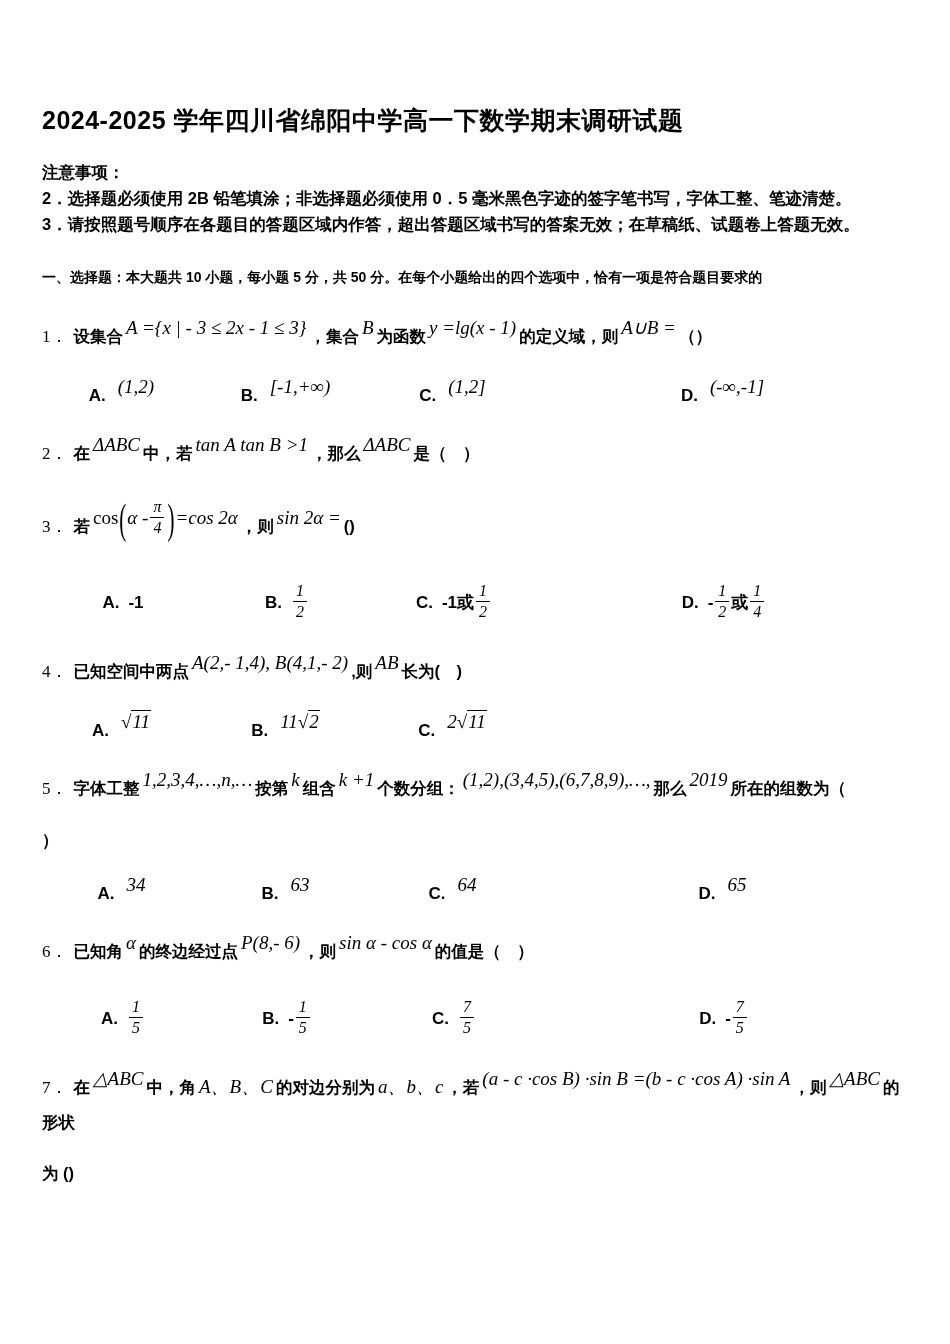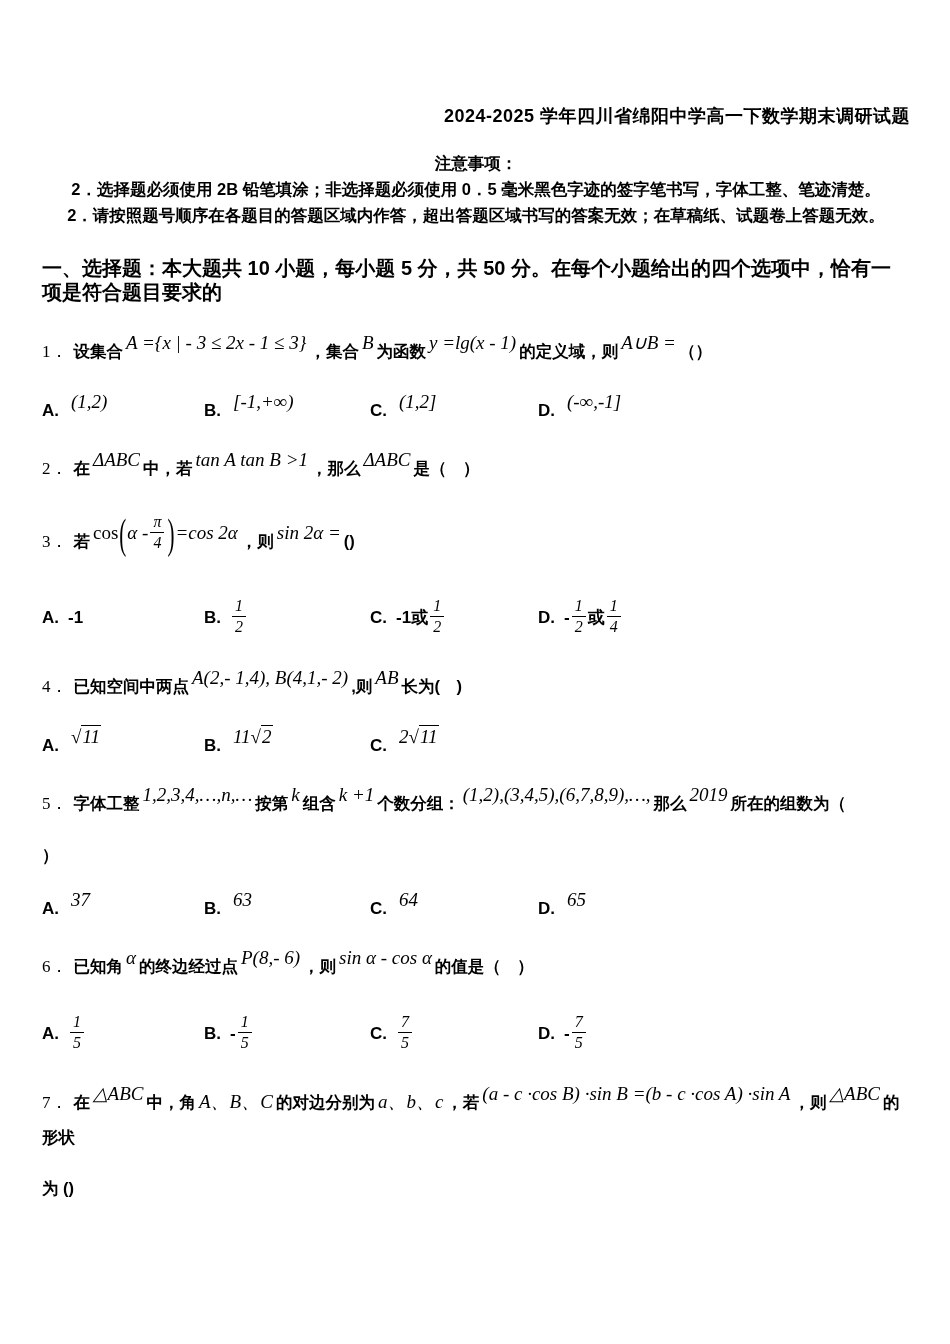--- a/index.html
+++ b/index.html
@@ -6,47 +6,47 @@
   body {
     width:950px; height:1344px;
     background:#ffffff; color:#000;
     font-family:"Liberation Sans", sans-serif;
     box-sizing:border-box;
     padding:0 40px 0 42px;
     overflow:hidden;
   }
   .title {
     padding-top:104px;
-    text-align:right;
-    font-size:18px;
+    text-align:left;
+    font-size:25px;
     font-weight:bold;
     letter-spacing:0.5px;
   }
   .notes { margin-top:22px; font-size:16.5px; font-weight:bold; line-height:26px; }
-  .notes div { white-space:nowrap;text-align:center; }
-  .section { margin-top:28px; font-size:20px; font-weight:bold; line-height:24px; }
+  .notes div { white-space:nowrap; }
+  .section { margin-top:28px; font-size:14px; font-weight:bold; line-height:24px; }
   .q { margin-top:30px; }
   .stem { line-height:34px; font-size:16.5px; font-weight:bold; }
   .cont { margin-top:22px; font-size:16.5px; font-weight:bold; line-height:24px; }
   .qnum {
     font-family:"Liberation Serif", serif;
     font-weight:normal; font-size:17px; margin-right:6px;
   }
   .cn { font-weight:bold; }
   .math {
     font-family:"Liberation Serif", serif;
     font-style:italic; font-weight:normal;
     font-size:19px;
     position:relative; top:-8px;
     margin:0 3px;
     white-space:nowrap;
   }
   .math .up { font-style:normal; }
   .opts { display:flex; align-items:baseline; margin-top:30px; font-size:17px; }
-  .opt { white-space:nowrap; }
+  .opt { white-space:nowrap;text-align:center; }
   .c1 { width:162px; } .c2 { width:166px; } .c3 { width:168px; } .c4 { flex:1; }
   .c1w { width:338px; }
   .olabel { font-weight:bold; font-family:"Liberation Sans",sans-serif; margin-right:9px; }
   .optcn { font-weight:bold; }
   .frac {
     display:inline-flex; flex-direction:column; align-items:center;
     vertical-align:middle; line-height:1.25; font-size:16px;
     font-family:"Liberation Serif",serif; font-style:italic;
     position:relative; top:-2px; margin:0 2px;
   }
@@ -62,21 +62,21 @@
   .stem-tall { line-height:50px; }
 </style>
 </head>
 <body>
 
 <div class="title">2024-2025 学年四川省绵阳中学高一下数学期末调研试题</div>
 
 <div class="notes">
   <div>注意事项：</div>
   <div>2．选择题必须使用 2B 铅笔填涂；非选择题必须使用 0．5 毫米黑色字迹的签字笔书写，字体工整、笔迹清楚。</div>
-  <div>2．请按照题号顺序在各题目的答题区域内作答，超出答题区域书写的答案无效；在草稿纸、试题卷上答题无效。</div>
+  <div>3．请按照题号顺序在各题目的答题区域内作答，超出答题区域书写的答案无效；在草稿纸、试题卷上答题无效。</div>
 </div>
 
 <div class="section">一、选择题：本大题共 10 小题，每小题 5 分，共 50 分。在每个小题给出的四个选项中，恰有一项是符合题目要求的</div>
 
 <div class="q">
   <div class="stem">
     <span class="qnum">1．</span><span class="cn">设集合</span><span class="math">A ={x | - 3 ≤ 2x - 1 ≤ 3}</span><span class="cn">，集合</span><span class="math">B</span><span class="cn">为函数</span><span class="math">y =lg(x - 1)</span><span class="cn">的定义域，则</span><span class="math">A∪B =</span><span class="cn">（）</span>
   </div>
   <div class="opts">
     <div class="opt c1"><span class="olabel">A.</span><span class="math">(1,2)</span></div>
@@ -129,21 +129,21 @@
     <div class="opt c3"><span class="olabel">C.</span><span class="math"><span>2</span><span class="sq">√</span><span class="rad">11</span></span></div>
   </div>
 </div>
 
 <div class="q">
   <div class="stem">
     <span class="qnum">5．</span><span class="cn">字体工整</span><span class="math">1,2,3,4,…,n,…</span><span class="cn">按第</span><span class="math">k</span><span class="cn">组含</span><span class="math">k +1</span><span class="cn">个数分组：</span><span class="math">(1,2),(3,4,5),(6,7,8,9),…,</span><span class="cn">那么</span><span class="math">2019</span><span class="cn">所在的组数为（</span>
   </div>
   <div class="cont">）</div>
   <div class="opts">
-    <div class="opt c1"><span class="olabel">A.</span><span class="math">37</span></div>
+    <div class="opt c1"><span class="olabel">A.</span><span class="math">34</span></div>
     <div class="opt c2"><span class="olabel">B.</span><span class="math">63</span></div>
     <div class="opt c3"><span class="olabel">C.</span><span class="math">64</span></div>
     <div class="opt c4"><span class="olabel">D.</span><span class="math">65</span></div>
   </div>
 </div>
 
 <div class="q">
   <div class="stem">
     <span class="qnum">6．</span><span class="cn">已知角</span><span class="math">α</span><span class="cn">的终边经过点</span><span class="math">P(8,- 6)</span><span class="cn">，则</span><span class="math">sin α - cos α</span><span class="cn">的值是（　）</span>
   </div>

